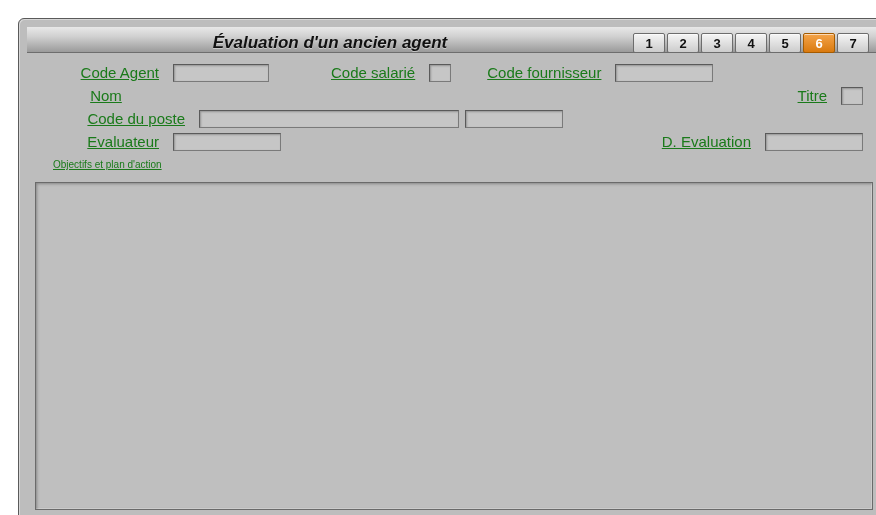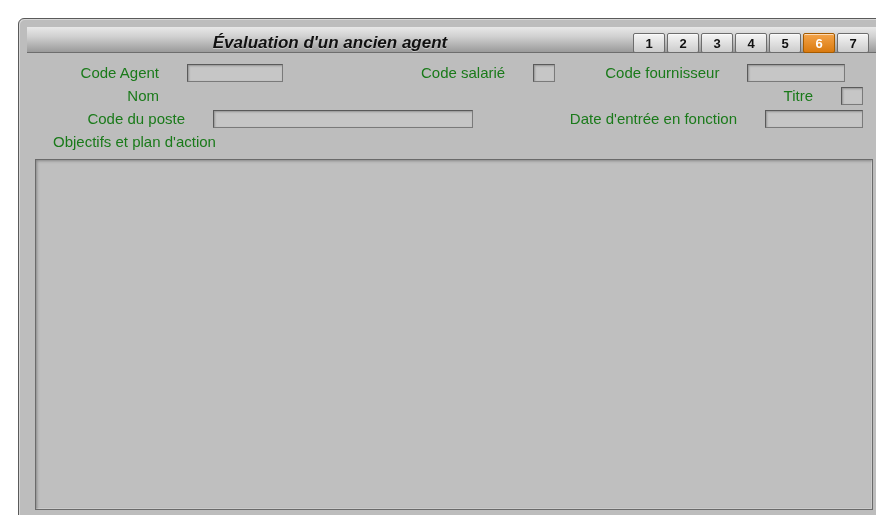--- a/index.html
+++ b/index.html
@@ -68,41 +68,42 @@
     }
     .form-area {
       padding: 8px 10px 4px 10px;
       color: #1a7a1a;
       font-size: 15px;
     }
     .row {
       display: flex;
       align-items: center;
       height: 23px;
-      gap: 20px;
+      gap: 6px;
+      text-decoration: underline;
     }
     .lbl {
       text-align: right;
       white-space: nowrap;
     }
     .fld {
       height: 18px;
       background: #c6c6c6;
       border: 1px solid #7a7a7a;
       border-top-color: #5a5a5a;
       border-left-color: #5a5a5a;
       box-shadow: inset 1px 1px 2px rgba(0,0,0,0.25);
     }
     .row1 .lbl1 { width: 122px; }
     .row1 .f1 { width: 96px; }
-    .row1 .lbl2 { margin-left: 110px; }
+    .row1 .lbl2 { margin-left: 48px; }
     .row1 .f2 { width: 22px; }
     .row1 .lbl3 { margin-left: 22px; }
     .row1 .f3 { width: 98px; }
-    .row2 .lbl1 { width: 122px; }
+    .row2 .lbl1 { width: 122px; text-align: center; }
     .row2 .lbl2 { margin-left: auto; }
     .row2 .f2 { width: 22px; }
     .row3 .lbl1 { width: 148px; }
     .row3 .f1 { width: 260px; }
     .row3 .lbl2 { margin-left: auto; }
     .row3 .f2 { width: 98px; }
     .row4 .lbl1 { width: 122px; }
     .row4 .f1 { width: 108px; }
     .row4 .lbl2 { margin-left: auto; }
     .row4 .f2 { width: 98px; }
@@ -112,21 +113,21 @@
       flex: 1;
       height: 4px;
       margin-left: 6px;
       margin-right: 4px;
       background: #9a9a9a;
       border-top: 1px solid #6a6a6a;
       border-bottom: 1px solid #e0e0e0;
     }
     .section-label {
       color: #1a7a1a;
-      font-size: 15px;
+      font-size: 10px;
     }
     .textarea-box {
       flex: 1;
       margin: 2px 8px 10px 8px;
       background: #bfbfbf;
       border: 1px solid #6a6a6a;
       box-shadow: inset 1px 1px 3px rgba(0,0,0,0.3), inset -1px -1px 0 rgba(255,255,255,0.35);
       min-height: 300px;
     }
   </style>
@@ -159,24 +160,29 @@
 
     <div class="row row2">
       <div class="lbl lbl1">Nom</div>
       <div class="lbl lbl2">Titre</div>
       <div class="fld f2"></div>
     </div>
 
     <div class="row row3">
       <div class="lbl lbl1">Code du poste</div>
       <div class="fld f1"></div>
-      <div class="lbl lbl2">Date d'entrée en fonction</div>
       <div class="fld f2"></div>
     </div>
 
+    <div class="row row4">
+      <div class="lbl lbl1">Evaluateur</div>
+      <div class="fld f1"></div>
+      <div class="lbl lbl2">D. Evaluation</div>
+      <div class="fld f2"></div>
+    </div>
 
 
     <div class="row">
       <div class="section-label">Objectifs et plan d'action</div>
     </div>
   </div>
 
   <div class="textarea-box"></div>
 </div>
 

